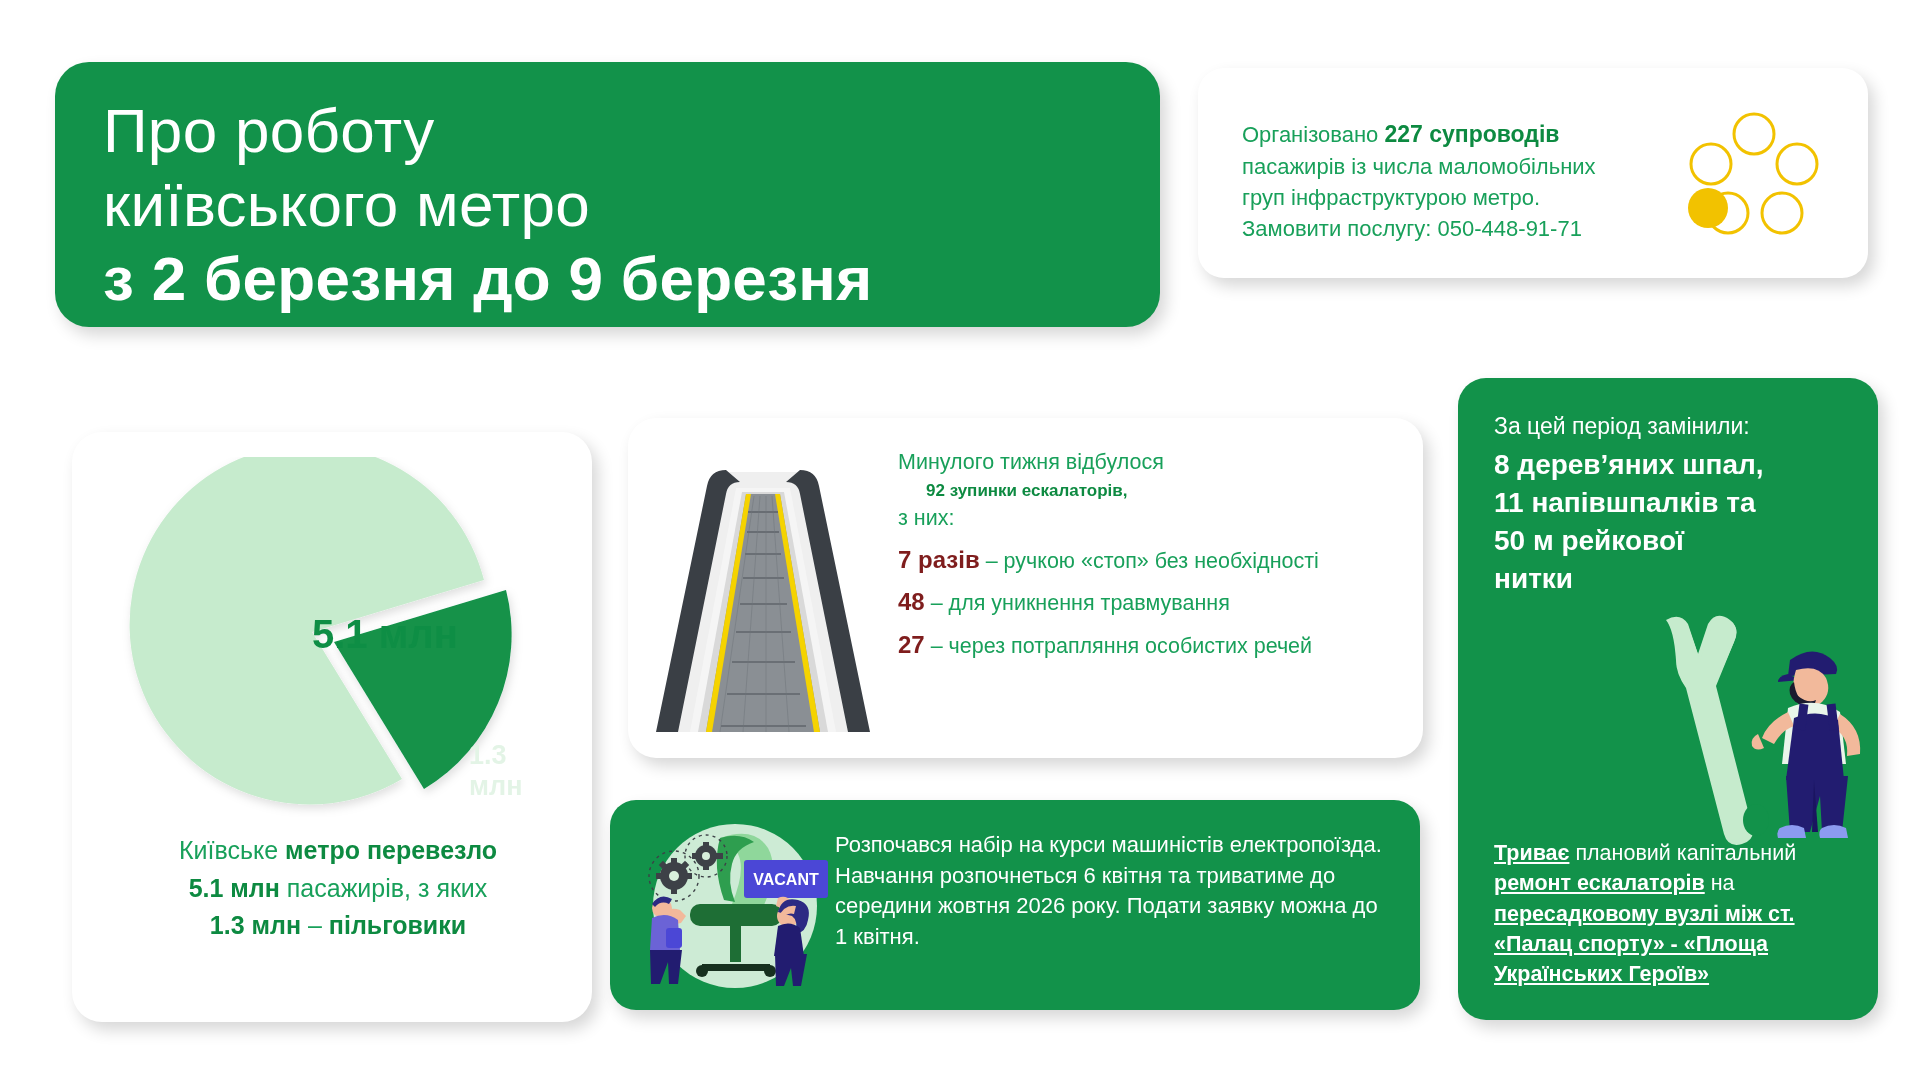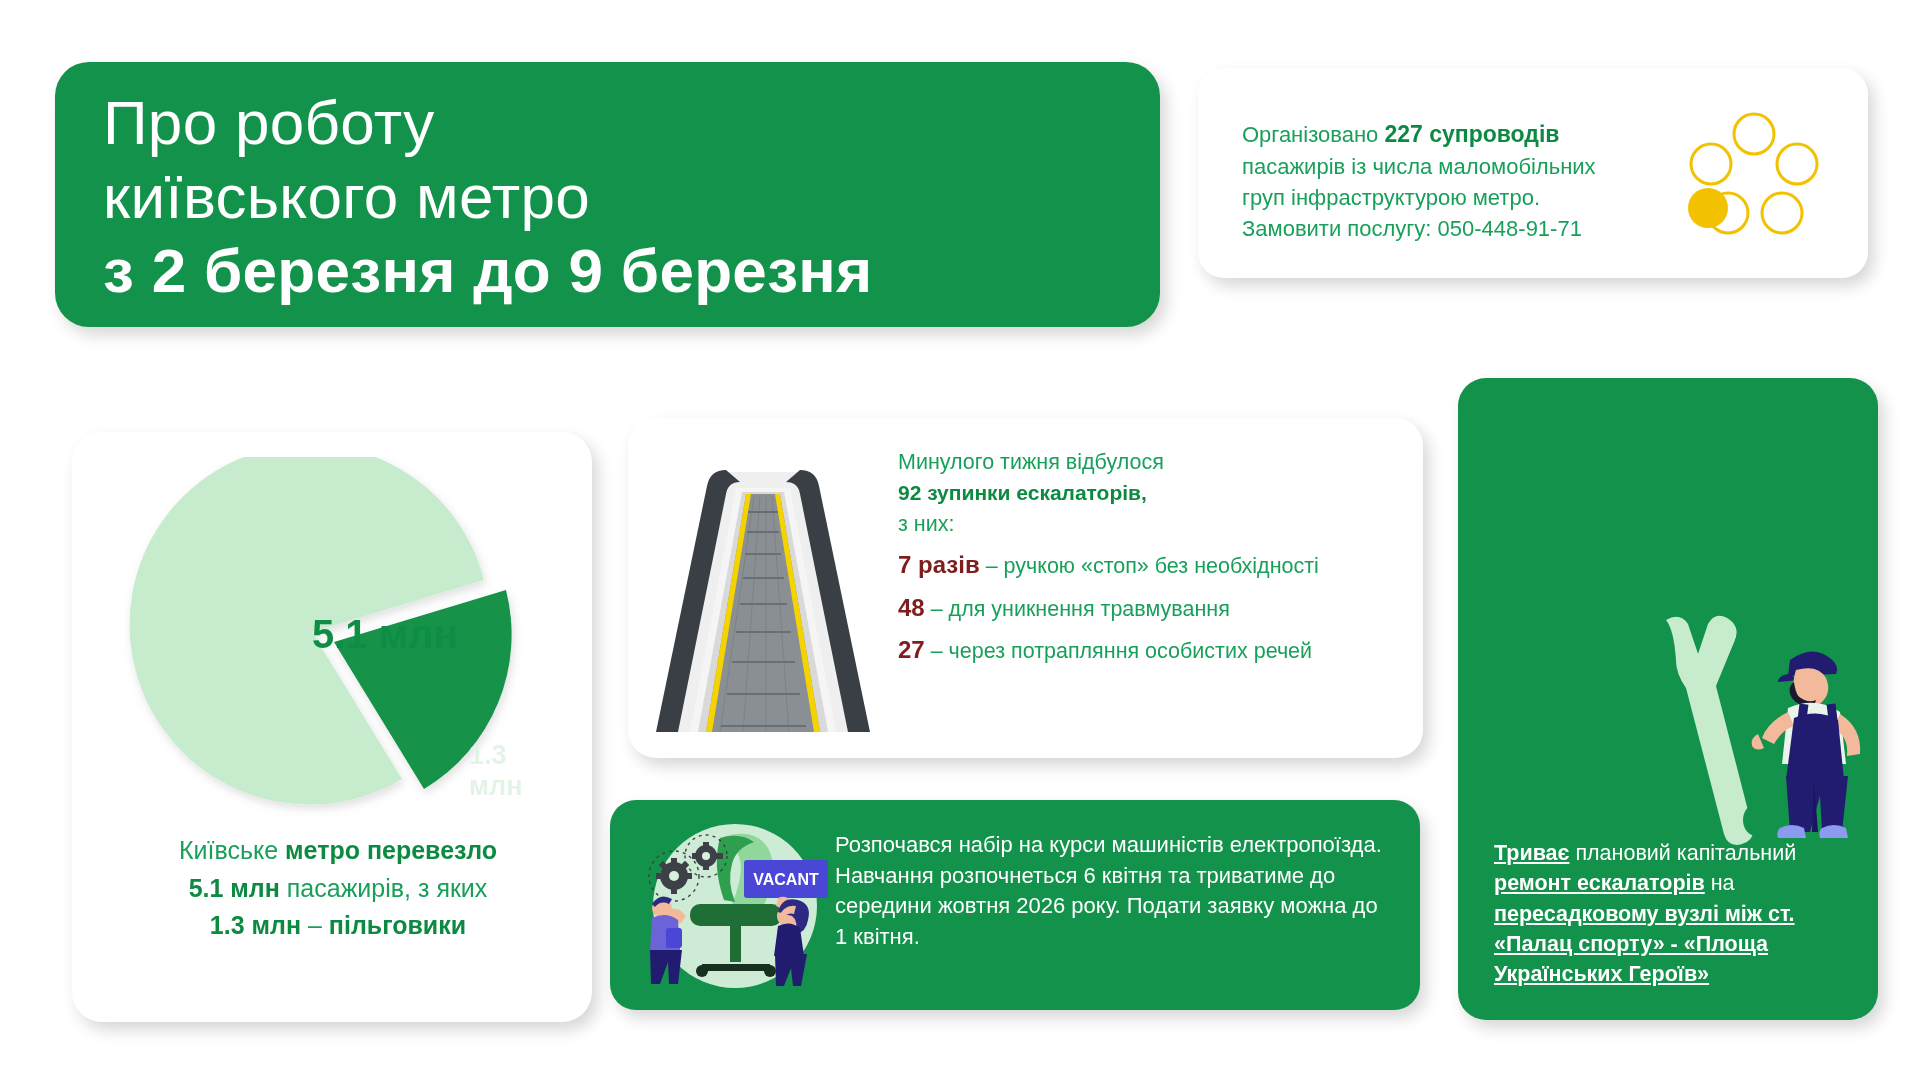--- a/index.html
+++ b/index.html
@@ -13,21 +13,21 @@
 
   
   .card { position: absolute; border-radius: 28px; }
   .card.white { background:#fff; box-shadow: 6px 8px 16px rgba(0,0,0,0.16); }
   .card.green { background:#12924A; box-shadow: 6px 8px 16px rgba(0,0,0,0.16); }
 
   
   #header-card { left:55px; top:62px; width:1105px; height:265px; border-radius:34px; }
   #header-title {
     color:#fff; font-size:62px; line-height:1.19; font-weight:400;
-    padding:24px 0 0 48px; letter-spacing:0.3px; white-space:pre-line;
+    padding:32px 0 0 48px; letter-spacing:0.3px; white-space:pre-line;
   }
   #header-title .ln3 { font-weight:700; }
 
   
   #escort-card { left:1198px; top:68px; width:670px; height:210px; border-radius:26px; }
   #escort-body { position:absolute; left:44px; top:50px; width:470px; }
   .escort-line { color:#18A05A; font-size:22px; line-height:1.42; font-weight:400; }
   .escort-line b { color:#0D8A41; font-weight:700; font-size:23px; }
   #escort-flower { position:absolute; right:44px; top:44px; width:140px; height:125px; }
 
@@ -42,21 +42,21 @@
                  color:#18A05A; font-size:25px; line-height:1.5; }
   #pie-caption b { color:#0D8A41; font-weight:700; }
   #pie-caption .row { white-space:nowrap; }
 
   
   #escalator-card { left:628px; top:418px; width:795px; height:340px; border-radius:28px; }
   #escalator-art { position:absolute; left:20px; top:14px; width:230px; height:305px; }
   #escalator-text { position:absolute; left:270px; top:30px; width:495px; }
   .esc-line { color:#18A05A; font-size:21.5px; line-height:1.36; margin-bottom:2px; }
   .esc-line b { color:#7f1d1d; font-weight:700; font-size:24px; }
-  .esc-line.big { font-size:21px; font-weight:700; color:#0D8A41; }
+  .esc-line.big { font-size:17px; font-weight:700; color:#0D8A41;margin-left:28px; }
   .esc-item { margin-top:10px; }
 
   
   #courses-card { left:610px; top:800px; width:810px; height:210px; border-radius:26px; }
   #courses-art { position:absolute; left:18px; top:12px; width:215px; height:188px; }
   #courses-text { position:absolute; left:225px; top:30px; width:560px;
                   color:#ffffff; font-size:22px; line-height:1.39; }
   #courses-text b { font-weight:400; }
 
   
@@ -227,20 +227,29 @@
           <path d="M150 106 q6 -14 18 -12 l-2 8 q-8 -2 -12 6 z" fill="#F2B99B"></path>
         </g>
       </svg>
     </div>
     <div id="courses-text">
       <span>Розпочався </span><b>набір на курси машиністів</b><span> електропоїзда. Навчання </span><b>розпочнеться 6 квітня</b><span> та триватиме до середини жовтня 2026 року. </span><b>Подати заявку можна до 1 квітня.</b>
     </div>
   </div>
 
   <div class="card green" id="repairs-card">
+    <div id="repairs-top">
+      <div id="repairs-intro">За цей період замінили:</div>
+      <div id="repairs-headline">
+        <div>8 дерев’яних шпал,</div>
+        <div>11 напівшпалків та</div>
+        <div>50 м рейкової</div>
+        <div>нитки</div>
+      </div>
+    </div>
     <div id="repairs-art">
       <svg viewBox="0 0 235 240" width="235" height="240">
 
         <g fill="#C6EBCD">
           <path d="M28 12 q14 -8 22 4 l10 30 l10 -30 q8 -14 22 -4 q10 8 4 22 l-18 44 l36 140 q4 14 -10 18 q-14 4 -18 -10 L48 80 q-10 -14 -10 -28 q-2 -30 -10 -40 Z"></path>
           <path d="M30 14 q12 -8 20 4 l12 34 l12 -34 q8 -12 20 -4 q8 8 2 20 l-20 46 l34 136 q3 12 -9 15 q-12 3 -15 -9 L50 82 q-12 -16 -12 -34 q0 -22 -8 -34 Z"></path>
         </g>
         <ellipse cx="118" cy="212" rx="13" ry="16" fill="#12924A"></ellipse>
 
         <g>

